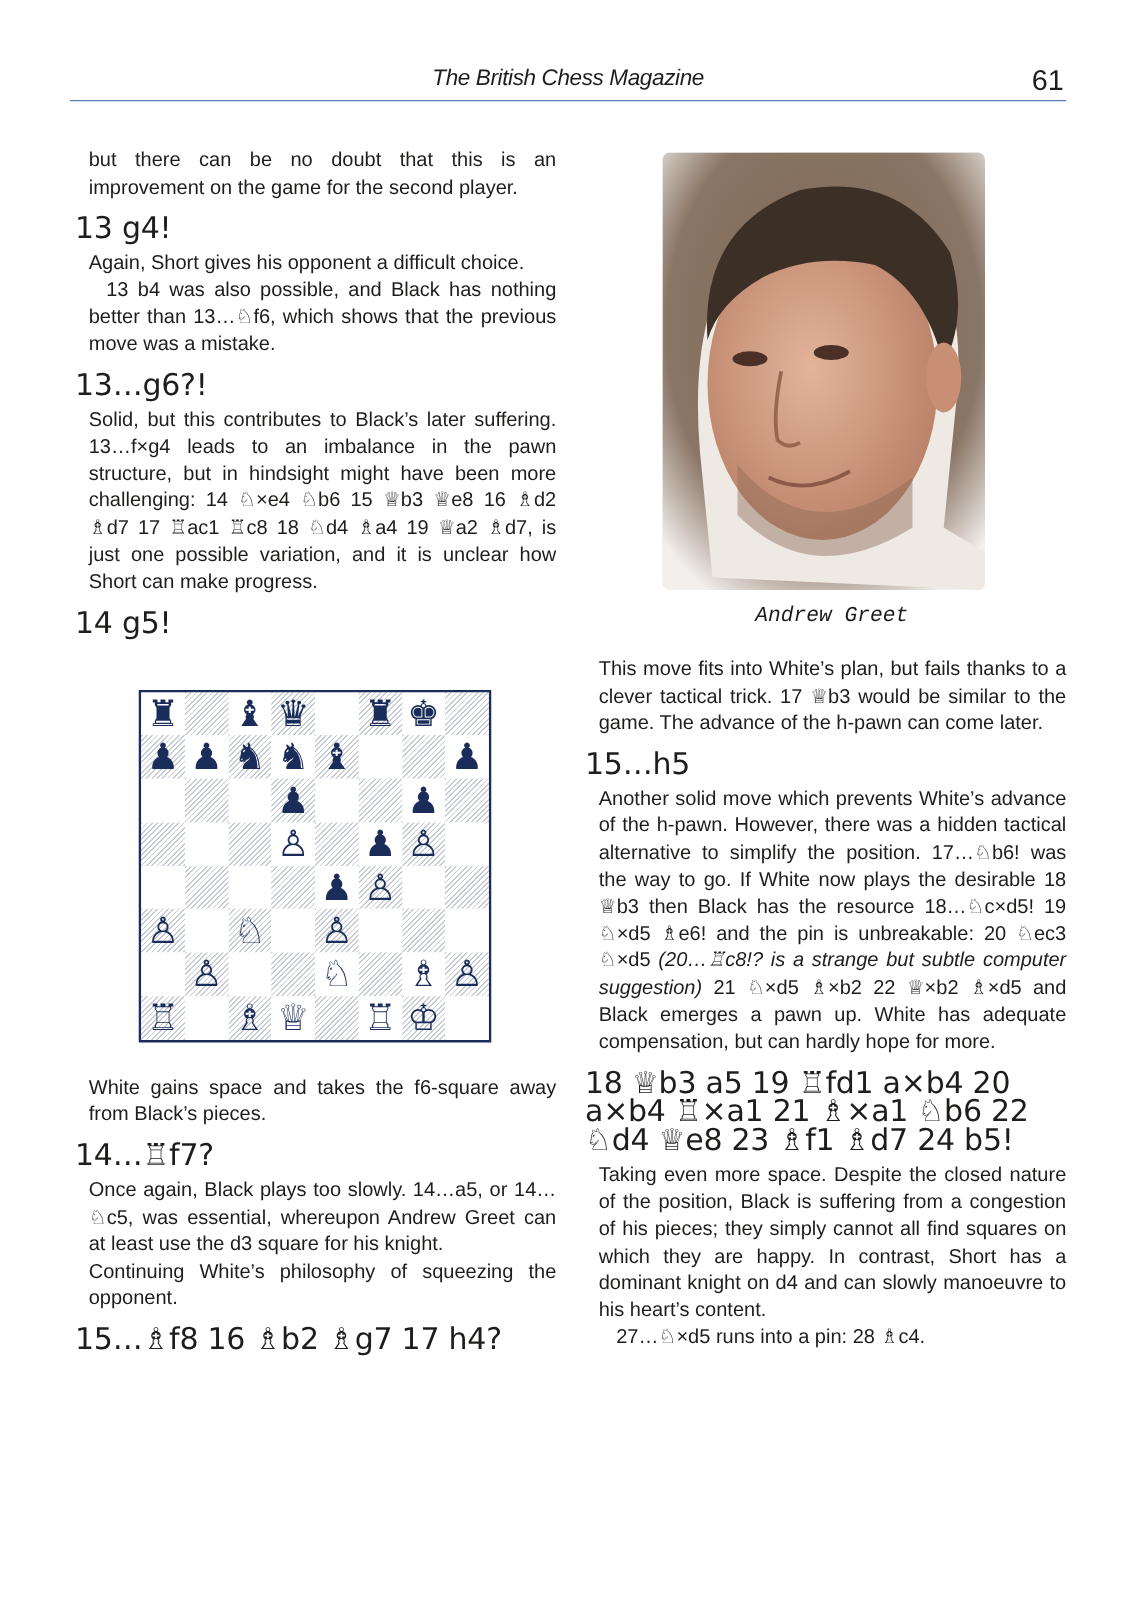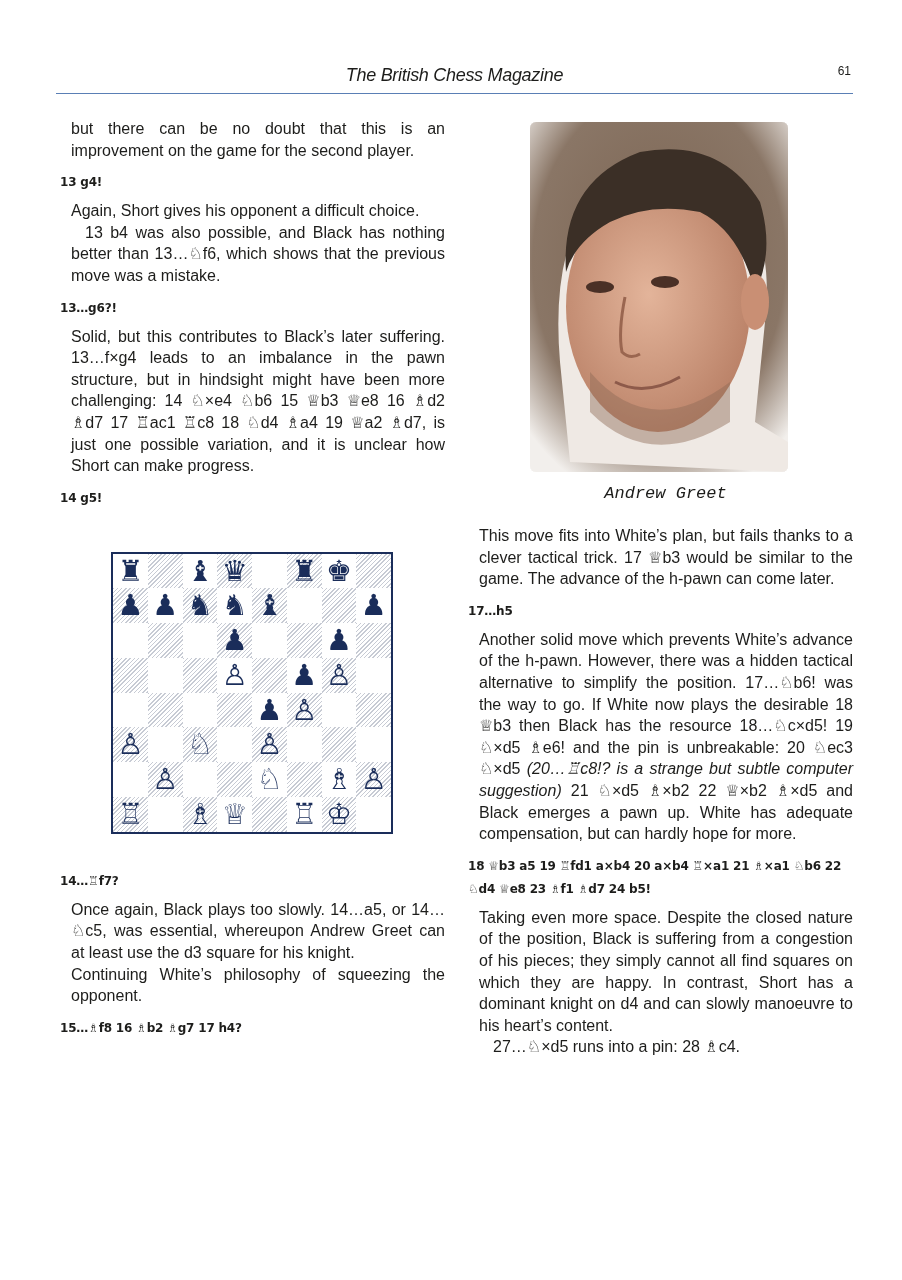--- a/index.html
+++ b/index.html
@@ -1,25 +1,25 @@
 <!DOCTYPE html>
 <html><head>
 <meta charset="utf-8">
 <style>
   html, body { margin:0; padding:0; background:#fff; }
   body { width:902px; height:1280px; position:relative; overflow:hidden; font-family:"DejaVu Sans", sans-serif; color:#1d1d1b; }
-  .header { position:absolute; left:56px; top:61px; width:797px; height:32px; border-bottom:1.5px solid #5a7fb5; }
+  .header { position:absolute; left:56px; top:48px; width:797px; height:32px; border-bottom:1.5px solid #5a7fb5; }
   .header .title { position:absolute; left:0; right:0; text-align:center; top:4px; font-style:italic; font-size:18px; font-family:"Liberation Sans", sans-serif; letter-spacing:-0.3px; }
-  .header .pageno { position:absolute; right:2px; top:3px; font-size:12px; font-family:"Liberation Sans", sans-serif; }
+  .header .pageno { position:absolute; right:2px; top:3px; font-size:23px; font-family:"Liberation Sans", sans-serif; }
   .col { position:absolute; top:118px; }
   .col-left { left:60px; width:385px; }
   .col-right { left:468px; width:385px; }
   p.txt { margin:0 0 0 11px; font-size:16px; line-height:21.6px; text-align:justify; font-family:"Liberation Sans", sans-serif; }
   p.txt.indent { text-indent:14px; }
-  h3.mv { margin:10px 0 6px 0; font-size:12px; font-weight:bold; line-height:23px; font-family:"DejaVu Sans", sans-serif; letter-spacing:-0.2px; }
+  h3.mv { margin:10px 0 6px 0; font-size:24px; font-weight:normal; line-height:23px; font-family:"DejaVu Sans", sans-serif; letter-spacing:-0.2px; }
   .it { font-style:italic;margin-top:12px; }
   .board-wrap { margin:42px 0 0 51px; width:278px; height:278px; border:2px solid #1a2d5a; position:relative; }
   .board { display:grid; grid-template-columns:repeat(8, 34.75px); grid-template-rows:repeat(8, 34.75px); }
   .sq { display:flex; align-items:center; justify-content:center; font-size:29px; line-height:1; font-family:"DejaVu Sans", sans-serif; }
   .sq.dark { background: repeating-linear-gradient(135deg, #c7cbd4 0 1px, #ffffff 1px 3px); }
   .sq.light { background:#fff; }
   .pc-b { color:#1a2d5a; }
   .pc-w { color:#1a2d5a; }
   .photo { margin:0 0 0 62px; width:258px; height:350px; border-radius:6px; position:relative; overflow:hidden;
     background: radial-gradient(ellipse at 55% 45%, #8a7058 0%, #6f5a48 55%, #e8e4e0 100%); box-shadow:0 0 18px 14px #fff inset; }
@@ -165,20 +165,21 @@
           <span class="pc-w">♖</span>
         </div>
         <div class="sq dark">
           <span class="pc-w">♔</span>
         </div>
         <div class="sq light"></div>
       </div>
   </div>
 
   <div style="height:26px"></div>
+  <p class="txt">White gains space and takes the f6-square away from Black’s pieces.</p>
   <h3 class="mv">14…♖f7?</h3>
   <p class="txt">Once again, Black plays too slowly. 14…a5, or 14…♘c5, was essential, whereupon Andrew Greet can at least use the d3 square for his knight.</p>
   <p class="txt">Continuing White’s philosophy of squeezing the opponent.</p>
   <h3 class="mv">15…♗f8 16 ♗b2 ♗g7 17 h4?</h3>
 </div>
 
 <div class="col col-right" style="top:122px;">
   <div class="photo" aria-label="Portrait photo">
     <svg width="258" height="350" viewBox="0 0 258 350">
       <defs>
@@ -201,18 +202,18 @@
       <ellipse cx="135" cy="160" rx="14" ry="6" fill="#4a3026"></ellipse>
       <path d="M95 175 Q88 210 92 230 Q100 238 110 232" fill="none" stroke="#9a6650" stroke-width="3"></path>
       <path d="M85 260 Q115 275 150 255" fill="none" stroke="#8d5a4a" stroke-width="3"></path>
       <path d="M60 250 Q120 320 200 260 L200 300 Q120 350 60 290 Z" fill="#8d6a56" opacity="0.45"></path>
     </svg>
   </div>
   <div class="caption">Andrew Greet</div>
 
   <div style="height:22px"></div>
   <p class="txt">This move fits into White’s plan, but fails thanks to a clever tactical trick. 17 ♕b3 would be similar to the game. The advance of the h-pawn can come later.</p>
-  <h3 class="mv">17…h5</h3>
+  <h3 class="mv">15…h5</h3>
   <p class="txt"><span>Another solid move which prevents White’s advance of the h-pawn. However, there was a hidden tactical alternative to simplify the position. 17…♘b6! was the way to go. If White now plays the desirable 18 ♕b3 then Black has the resource 18…♘c×d5! 19 ♘×d5 ♗e6! and the pin is unbreakable: 20 ♘ec3 ♘×d5 </span><span class="it">(20…♖c8!? is a strange but subtle computer suggestion)</span><span> 21 ♘×d5 ♗×b2 22 ♕×b2 ♗×d5 and Black emerges a pawn up. White has adequate compensation, but can hardly hope for more.</span></p>
   <h3 class="mv">18 ♕b3 a5 19 ♖fd1 a×b4 20 a×b4 ♖×a1 21 ♗×a1 ♘b6 22 ♘d4 ♕e8 23 ♗f1 ♗d7 24 b5!</h3>
   <p class="txt">Taking even more space. Despite the closed nature of the position, Black is suffering from a congestion of his pieces; they simply cannot all find squares on which they are happy. In contrast, Short has a dominant knight on d4 and can slowly manoeuvre to his heart’s content.</p>
   <p class="txt indent">27…♘×d5 runs into a pin: 28 ♗c4.</p>
 </div>
 
 </body></html>

